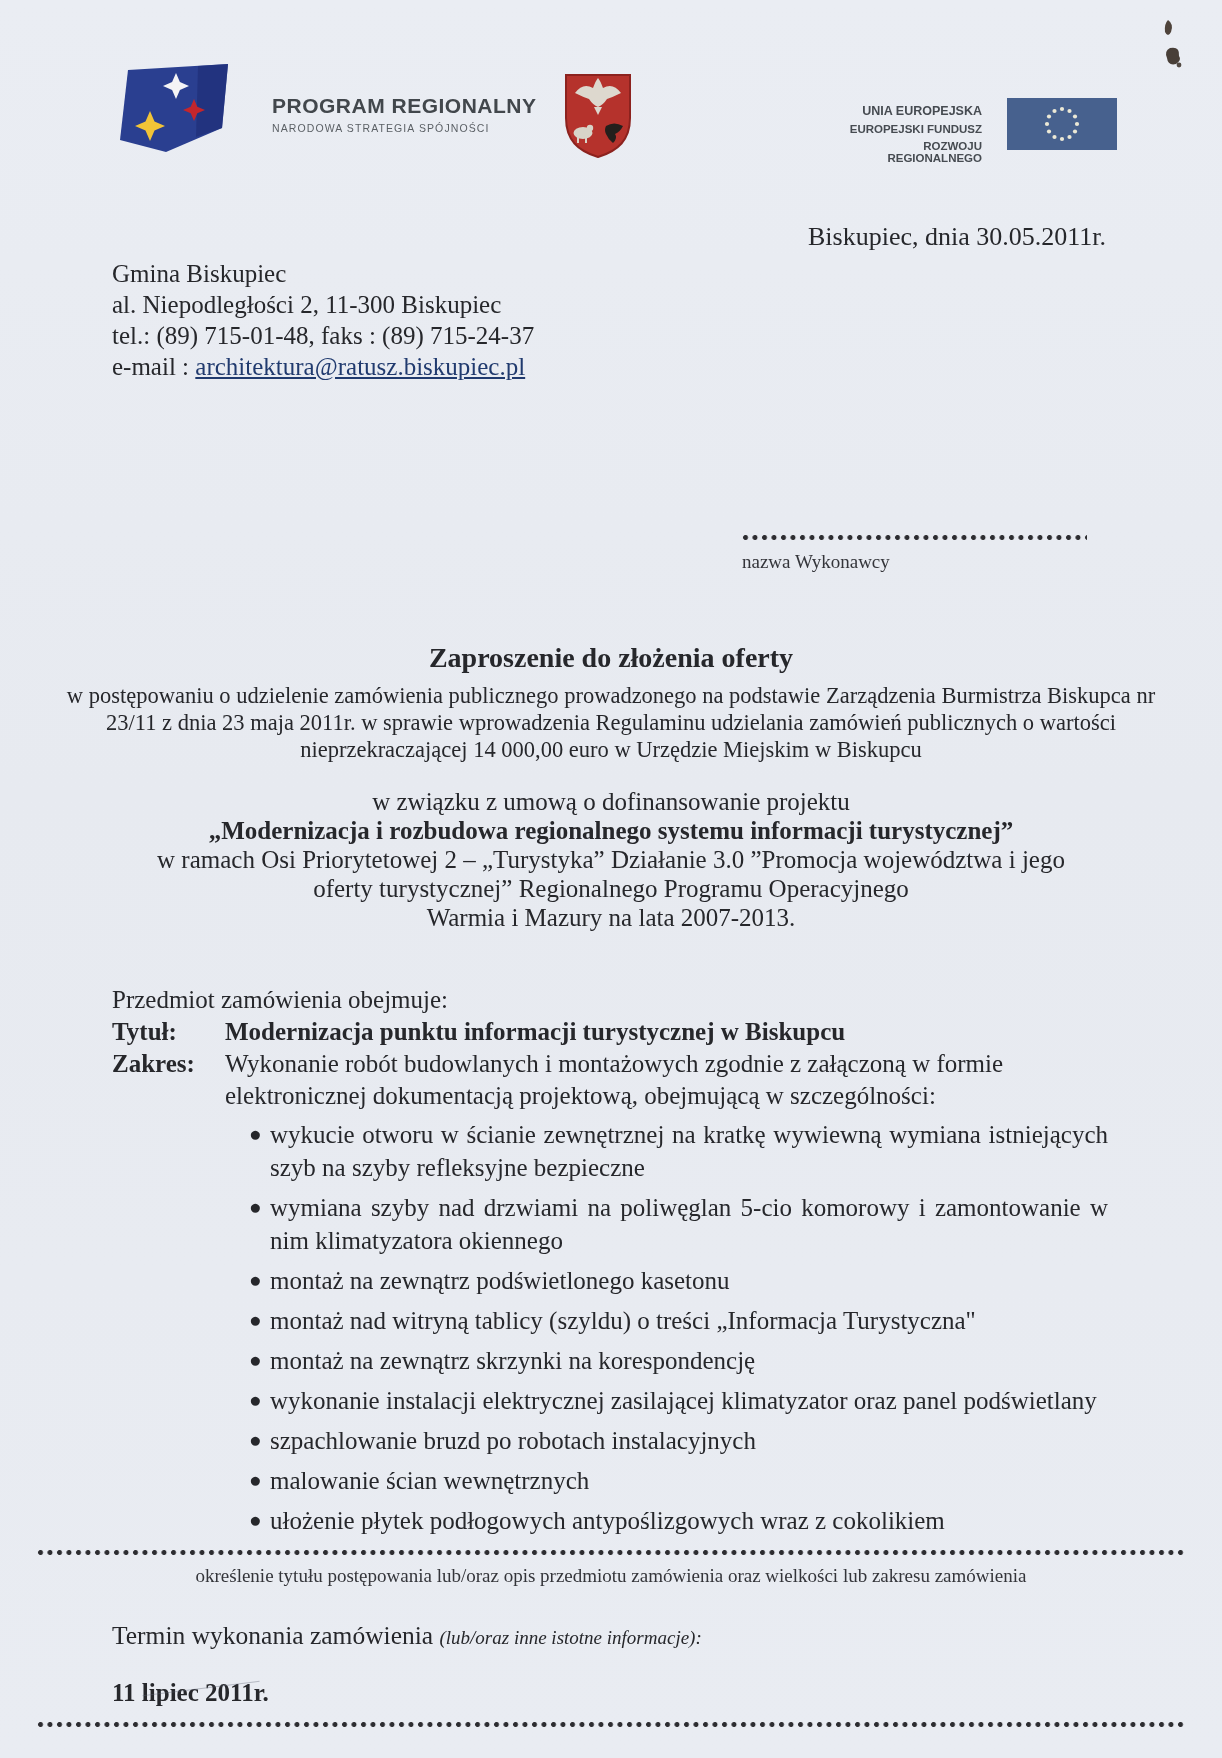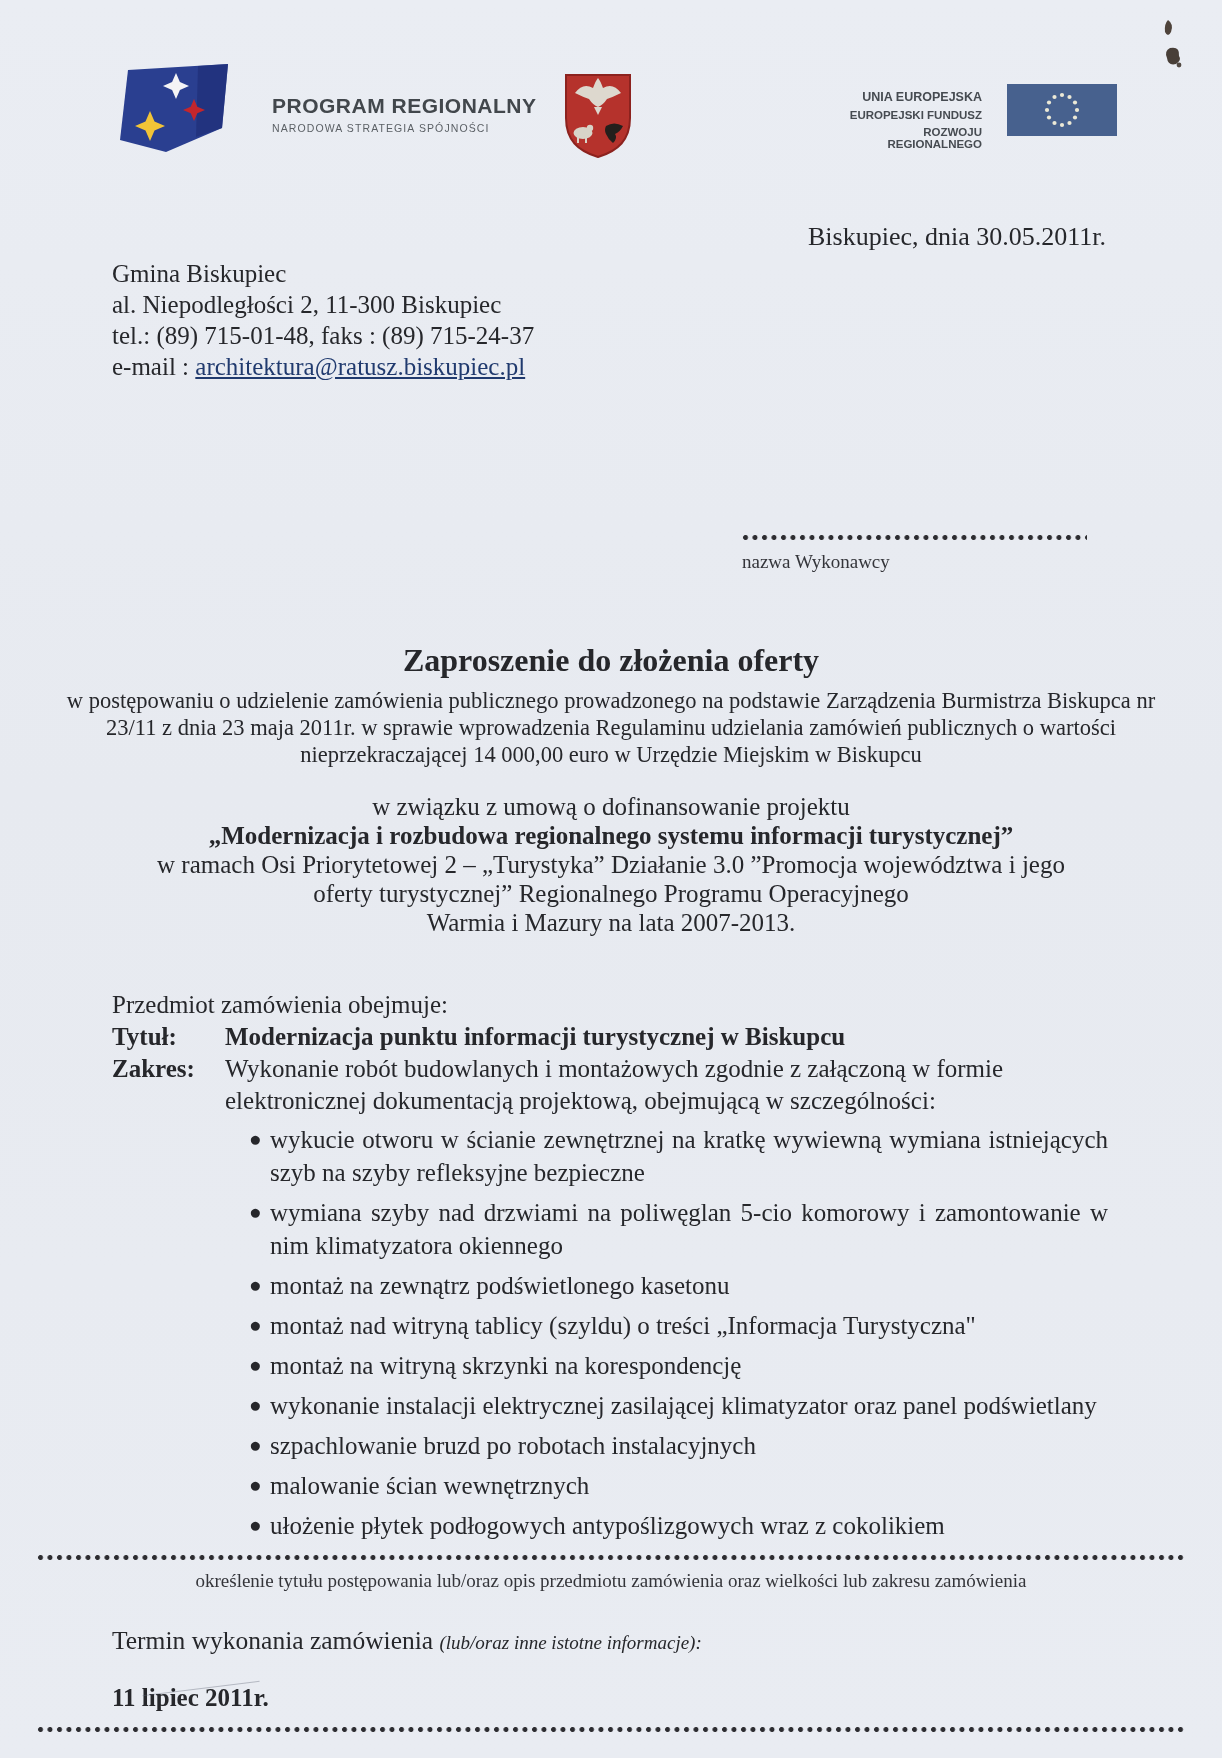--- a/index.html
+++ b/index.html
@@ -11,38 +11,38 @@
     font-family:"Liberation Serif","DejaVu Serif",serif;
     color:#26272b;
     overflow:hidden;
   }
   
   .hdr-left{position:absolute;left:106px;top:64px;display:flex;gap:14px;}
   .nss-text{padding-top:30px;font-family:"Liberation Sans","DejaVu Sans",sans-serif;}
   .nss-title{font-size:21px;font-weight:bold;letter-spacing:.5px;color:#42474c;}
   .nss-sub{font-size:10.5px;letter-spacing:1.1px;color:#5a5f64;margin-top:4px;}
   .crest{position:absolute;left:563px;top:72px;}
-  .hdr-right{position:absolute;left:840px;top:84px;display:flex;gap:25px;align-items:flex-start;
+  .hdr-right{position:absolute;left:840px;top:98px;display:flex;gap:25px;align-items:flex-start;
              font-family:"Liberation Sans","DejaVu Sans",sans-serif;}
   .eu-text{width:142px;text-align:right;color:#464b51;padding-top:6px;}
   .eu-l1{font-size:12.5px;font-weight:bold;}
   .eu-l2,.eu-l3{font-size:11.5px;font-weight:600;margin-top:5px;}
   .smudge{position:absolute;left:1152px;top:18px;}
   
   .dateline{position:absolute;top:222px;right:116px;font-size:26px;}
   .sender{position:absolute;left:112px;top:258px;font-weight:normal;font-size:25px;line-height:31px;}
   .email-link{color:#203a6e;text-decoration:underline;cursor:pointer;}
   .recipient{position:absolute;left:742px;top:400px;font-size:24px;line-height:28.5px;}
   .dots{height:7px;background-image:radial-gradient(circle at 3.5px 3.5px,#2c2c30 2.1px,transparent 2.9px);
         background-size:9.5px 7px;background-repeat:repeat-x;}
   .recip-dots{position:absolute;left:742px;top:534px;width:345px;}
   .recip-caption{position:absolute;left:742px;top:551px;font-size:19px;color:#34353a;}
   
   .main{position:absolute;left:37px;top:642px;width:1148px;}
-  .doc-title{text-align:center;font-size:32px;font-weight:bold;}
+  .doc-title{text-align:center;font-size:28px;font-weight:bold;}
   .intro{margin-top:8px;text-align:center;font-size:22.5px;line-height:27px;}
   .intro div{white-space:nowrap;}
   .project{margin-top:24px;text-align:center;font-size:25px;line-height:29px;}
   .project .bold{font-weight:bold;}
   .subject-heading{margin:52px 0 0 75px;font-size:25px;line-height:32px;}
   .srow{display:flex;margin-left:75px;font-size:25px;line-height:32px;}
   .srow .lbl{width:113px;flex:none;font-weight:bold;}
   .srow .val{width:885px;}
   .srow.b .val{font-weight:bold;}
   ul.bullets{margin:6px 0 0 0;padding:0;list-style:none;}
@@ -168,21 +168,21 @@
     <div class="srow">
       <div class="lbl">Zakres:</div>
       <div class="val">Wykonanie robót budowlanych i montażowych zgodnie z załączoną w formie elektronicznej dokumentacją projektową, obejmującą w szczególności:</div>
     </div>
 
     <ul class="bullets">
       <li><span class="mark">●</span><span>wykucie otworu w ścianie zewnętrznej na kratkę wywiewną wymiana istniejących szyb na szyby refleksyjne bezpieczne</span></li>
       <li><span class="mark">●</span><span>wymiana szyby nad drzwiami na poliwęglan 5-cio komorowy i zamontowanie w nim klimatyzatora okiennego</span></li>
       <li><span class="mark">●</span><span>montaż na zewnątrz podświetlonego kasetonu</span></li>
       <li><span class="mark">●</span><span>montaż nad witryną tablicy (szyldu) o treści „Informacja Turystyczna"</span></li>
-      <li><span class="mark">●</span><span>montaż na witryną skrzynki na korespondencję</span></li>
+      <li><span class="mark">●</span><span>montaż na zewnątrz skrzynki na korespondencję</span></li>
       <li><span class="mark">●</span><span>wykonanie instalacji elektrycznej zasilającej klimatyzator oraz panel podświetlany</span></li>
       <li><span class="mark">●</span><span>szpachlowanie bruzd po robotach instalacyjnych</span></li>
       <li><span class="mark">●</span><span>malowanie ścian wewnętrznych</span></li>
       <li><span class="mark">●</span><span>ułożenie płytek podłogowych antypoślizgowych wraz z cokolikiem</span></li>
     </ul>
 
     <div class="dots sep"></div>
     <div class="sep-caption">określenie tytułu postępowania lub/oraz opis przedmiotu zamówienia oraz wielkości lub zakresu zamówienia</div>
 
     <div class="deadline">

